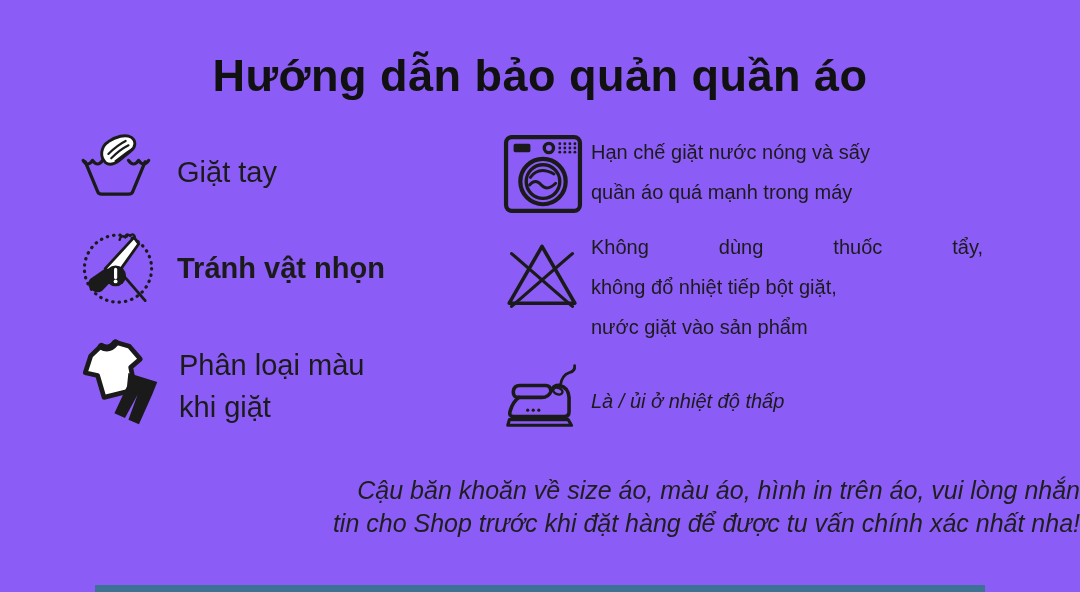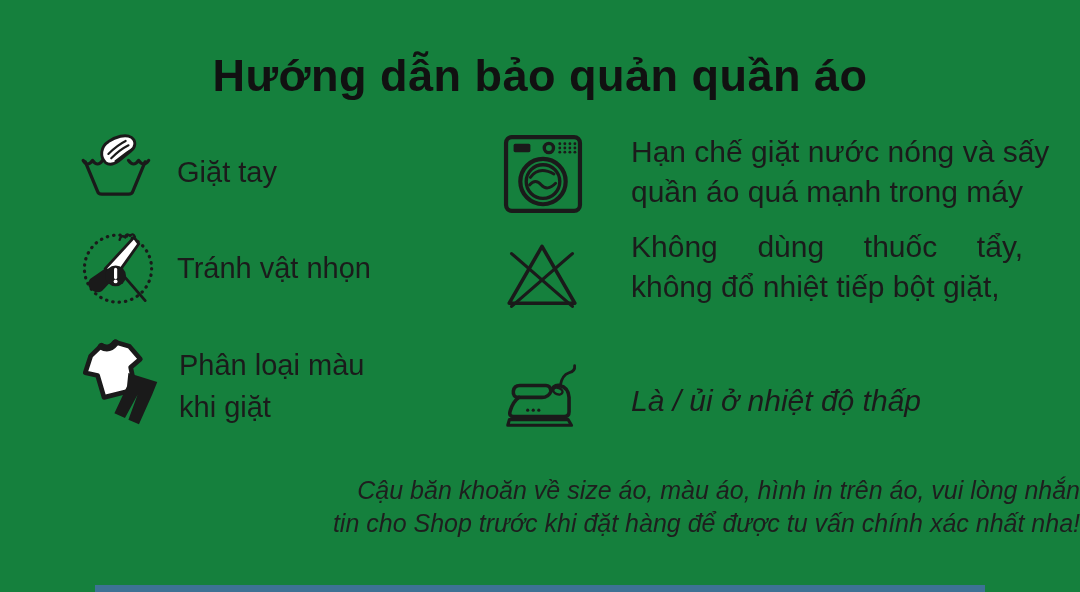--- a/index.html
+++ b/index.html
@@ -1,37 +1,37 @@
 <!DOCTYPE html>
 <html><head>
 <meta charset="utf-8">
 <style>
   html,body{margin:0;padding:0;background:#ffffff;}
   .poster{
     position:relative;
     width:1080px;height:592px;
-    background:#15803d;
+    background:#8b5cf6;
     font-family:"Liberation Sans", sans-serif;
     color:#1b1b1b;
     overflow:hidden;
   }
   .title{
     position:absolute;top:50px;left:0;width:1080px;
     text-align:center;
     font-size:45px;font-weight:700;letter-spacing:.5px;color:#111;
   }
   .icon{position:absolute;}
   .icon svg{display:block;width:100%;height:100%;}
   .label{
     position:absolute;
     font-size:29px;font-weight:400;color:#1b1b1b;white-space:nowrap;
   }
   .lines .ln{white-space:nowrap;}
   .l3-text{line-height:42px;}
-  .r-text{font-size:30px;line-height:40px;width:392px;margin-left:40px;}
+  .r-text{font-size:20px;line-height:40px;width:392px;}
   .jline{white-space:normal !important;text-align:justify;text-align-last:justify;}
   .footer{
     position:absolute;top:474px;left:0;width:1080px;
     text-align:right;font-style:italic;font-size:25px;line-height:33px;color:#1e1e1e;
   }
   .accent-bar{
     position:absolute;left:95px;bottom:0;width:890px;height:7px;
     background:#3d7295;
   }
   .stroke{fill:none;stroke:#1a1a1a;stroke-linecap:round;stroke-linejoin:round;}
@@ -61,21 +61,21 @@
       <circle class="stroke" cx="50" cy="52" r="42" stroke-width="4" stroke-dasharray="0.5 7.5"></circle>
       <path class="stroke" stroke-width="3" d="M52 16 q2 -7 7 -3 q1 -6 6 -2 q4 -4 6 1"></path>
       <path stroke="#1a1a1a" stroke-width="3.5" fill="#ffffff" stroke-linejoin="round" d="M34 52 L70 13 L76 21 L46 63 Z"></path>
       <path fill="#1a1a1a" d="M16 78 Q10 72 15 65 L34 52 L46 63 L30 80 Q24 84 16 78 Z"></path>
       <path class="stroke" stroke-width="3.5" d="M58 62 L84 92"></path>
       <circle cx="47" cy="61" r="13" fill="#1a1a1a"></circle>
       <line x1="47" y1="53" x2="47" y2="63" stroke="#ffffff" stroke-width="4" stroke-linecap="round"></line>
       <circle cx="47" cy="68" r="2.4" fill="#ffffff"></circle>
     </svg>
   </div>
-  <div class="label" style="left:177px;top:252px;">Tránh vật nhọn</div>
+  <div class="label" style="left:177px;top:252px;font-weight:bold;">Tránh vật nhọn</div>
 
   <div class="icon" style="left:70px;top:336px;width:104px;height:98px;">
     <svg viewBox="0 0 110 100">
       <g transform="rotate(-14 45 33)">
         <path stroke="#1a1a1a" stroke-width="5" fill="#ffffff" stroke-linejoin="round" d="M26 14 L40 6 Q46 13 54 6 L68 14 L76 30 L64 36 L63 60 L29 60 L28 36 L16 30 Z"></path>
         <path class="stroke" stroke-width="7" d="M39 7 Q46 14 55 7"></path>
       </g>
       <g transform="rotate(14 70 62)">
         <path fill="#1a1a1a" d="M56 40 L88 42 L86 56 L80 90 L68 88 L71 60 L64 87 L52 85 L58 54 Z"></path>
       </g>
@@ -119,20 +119,21 @@
   <div class="icon" style="left:499px;top:236px;width:86px;height:80px;">
     <svg viewBox="0 0 100 100">
       <path class="stroke" stroke-width="4.5" d="M50 13 L91 84 L9 84 Z"></path>
       <line class="stroke" x1="12" y1="22" x2="88" y2="88" stroke-width="4"></line>
       <line class="stroke" x1="88" y1="22" x2="12" y2="88" stroke-width="4"></line>
     </svg>
   </div>
   <div class="label lines r-text" style="left:591px;top:227px;">
     <div class="ln jline">Không dùng thuốc tẩy,</div>
     <div class="ln">không đổ nhiệt tiếp bột giặt,</div>
+    <div class="ln">nước giặt vào sản phẩm</div>
   </div>
 
   <div class="icon" style="left:498px;top:364px;width:88px;height:70px;">
     <svg viewBox="0 0 100 88">
       <path class="stroke" stroke-width="3.5" d="M73 27 Q75 14 84 11 Q92 9 91 2"></path>
       <path class="stroke" stroke-width="4.5" d="M21 42 L50 42 Q58 42 61 35 Q64 26 72 27 Q83 29 84 42 L84 60 Q84 66 78 66 L14 66 Q8 66 10 59 Q13 48 21 42 Z"></path>
       <path class="stroke" stroke-width="4.5" d="M21 42 Q13 42 14 34 Q15 27 22 27 L55 27 Q60 27 61 33"></path>
       <path class="stroke" stroke-width="4" d="M9 70 L83 70 L87 77 L7 77 Z"></path>
       <ellipse class="stroke" cx="70" cy="34" rx="6" ry="4" stroke-width="3" transform="rotate(20 70 34)"></ellipse>
       <circle cx="32" cy="58" r="2" fill="#1a1a1a"></circle>

